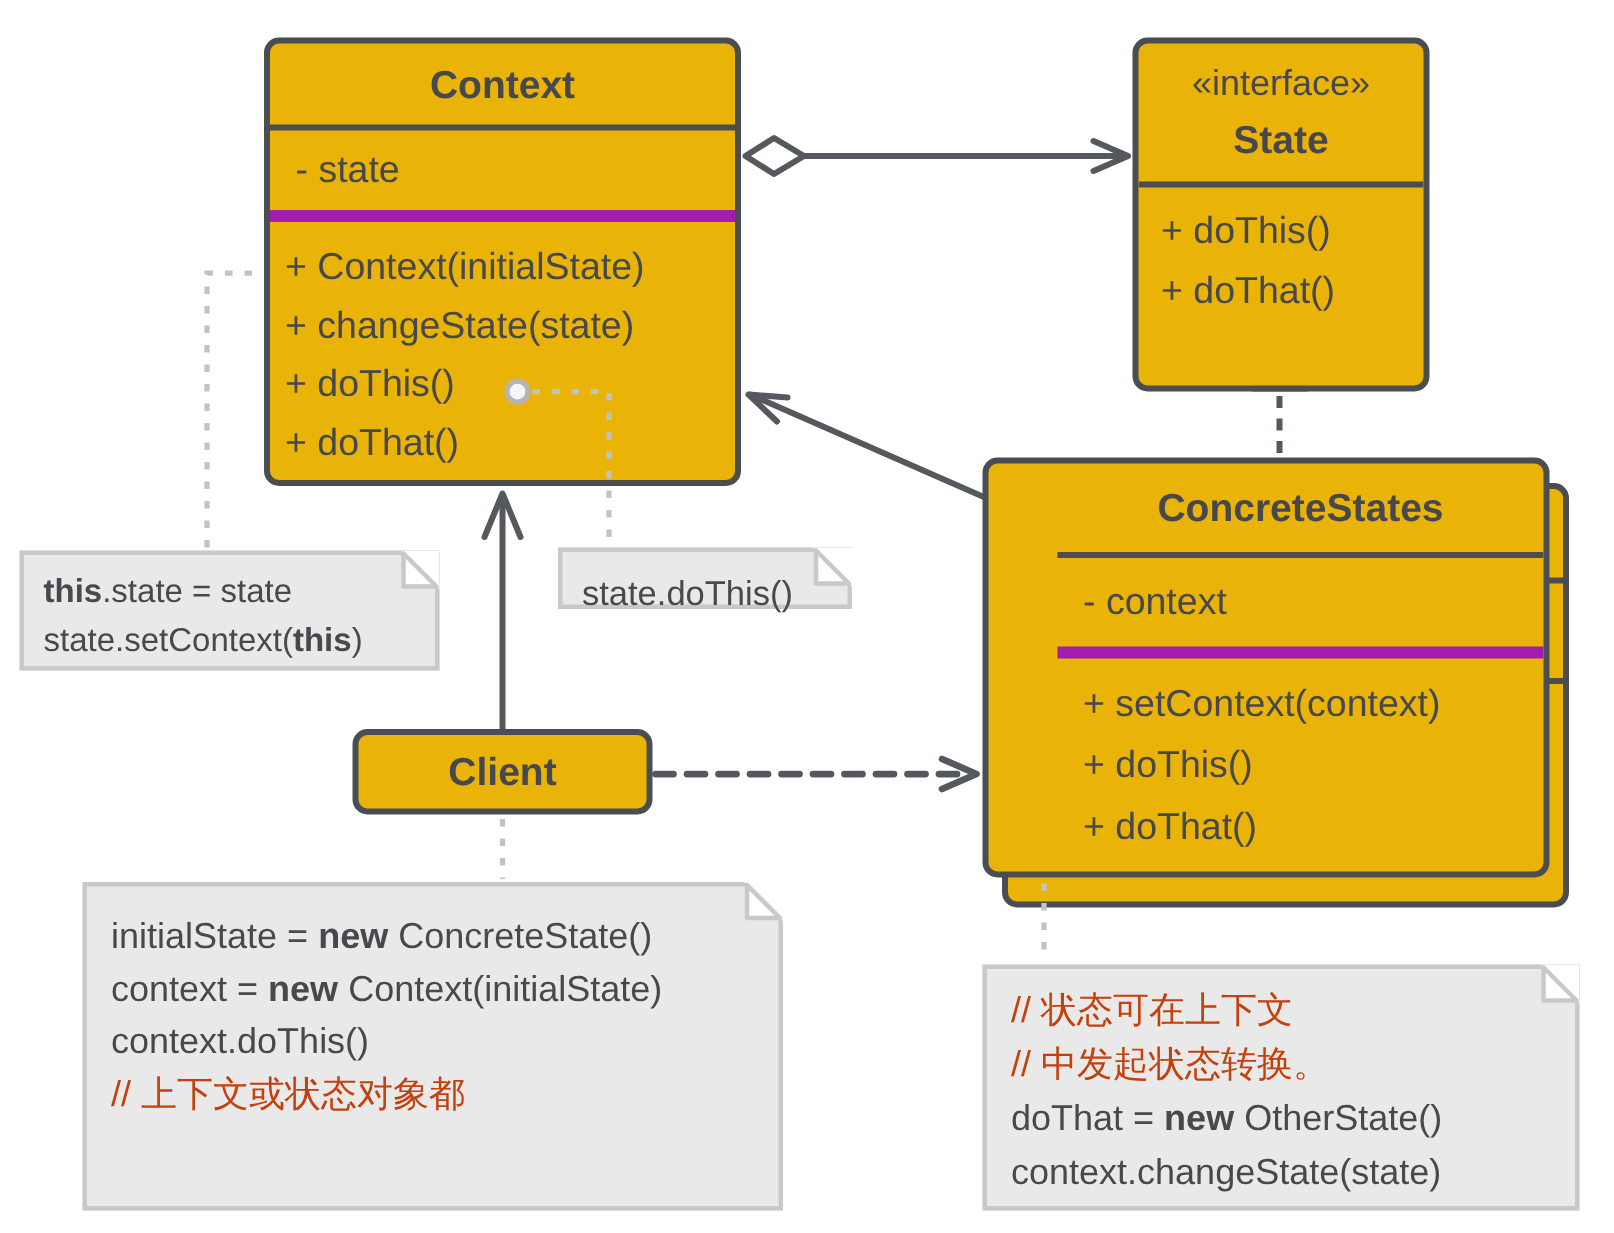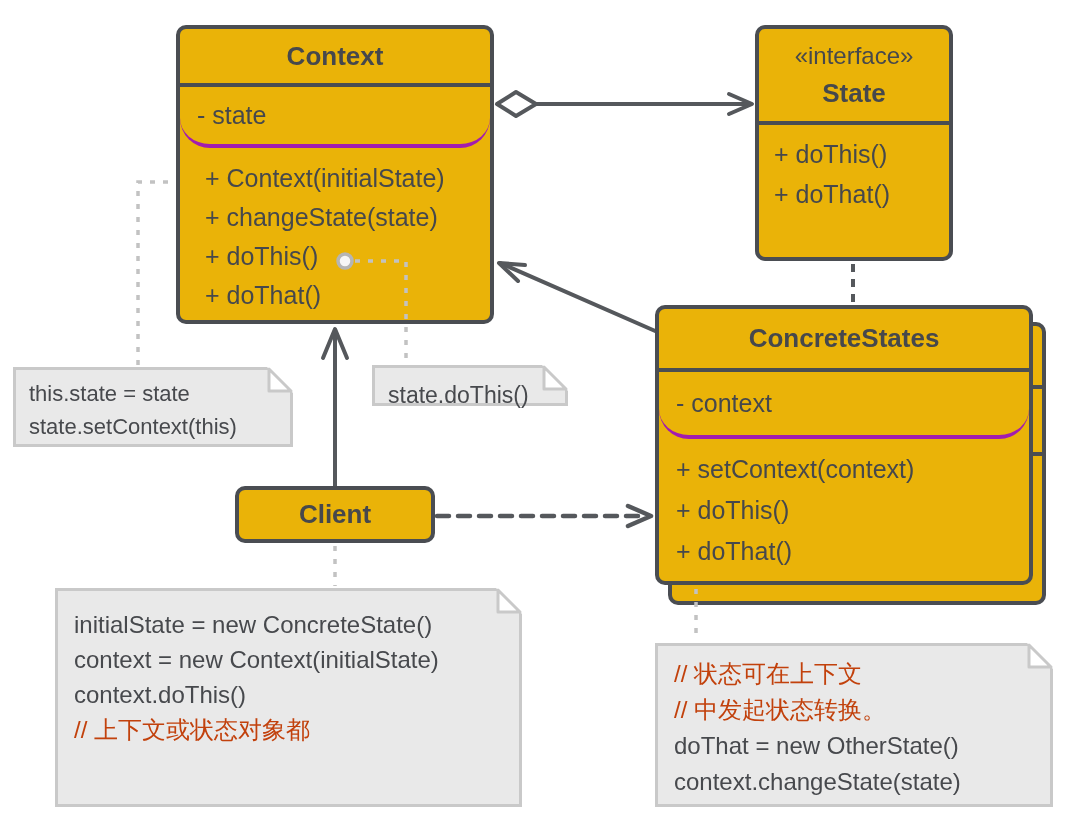--- a/index.html
+++ b/index.html
@@ -15,37 +15,37 @@
   .uml-class{
     position:absolute;background:#eab308;border:4px solid #4a4d52;
     border-radius:10px;box-sizing:border-box;overflow:hidden;z-index:2;
   }
   #concrete-back{z-index:1;}
   .c-title{
     display:flex;align-items:center;justify-content:center;
     font-weight:bold;font-size:26px;border-bottom:4px solid #4a4d52;
   }
   .c-attrs{
-    display:flex;align-items:center;border-bottom:4px solid #a21caf;
-    padding-left:17px;font-size:25px;box-sizing:border-box;border-radius:30px;
+    display:flex;align-items:center;border-bottom:8px solid #a21caf;
+    padding-left:17px;font-size:25px;box-sizing:border-box;
   }
   .c-methods{font-size:25px;white-space:nowrap;}
 
   #context-box{left:176px;top:25px;width:318px;height:299px;}
   #context-box .c-title{height:54px;}
   #context-box .c-attrs{height:61px;}
-  #context-box .c-methods{padding:11px 0 0 25px;line-height:39px;}
+  #context-box .c-methods{padding:11px 0 0 10px;line-height:39px;}
 
   #state-box{left:755px;top:25px;width:198px;height:236px;}
   #state-box .c-title{height:92px;flex-direction:column;}
   #state-box .stereo{font-weight:normal;font-size:24px;line-height:36px;}
   #state-box .tname{font-size:26px;line-height:38px;}
   #state-box .c-methods{padding:9px 0 0 15px;line-height:40px;}
 
-  #concrete-box{left:655px;top:305px;width:378px;height:280px;}
+  #concrete-box{left:655px;top:305px;width:378px;height:280px;padding-left:46px;}
   #concrete-box .c-title{height:59px;}
   #concrete-box .c-attrs{height:67px;}
   #concrete-box .c-methods{padding:10px 0 0 17px;line-height:41px;}
 
   #concrete-back{left:668px;top:322px;width:378px;height:283px;}
   #concrete-back .b1{height:59px;border-bottom:4px solid #4a4d52;}
   #concrete-back .b2{height:63px;border-bottom:4px solid #4a4d52;}
 
   #client-box{
     left:235px;top:486px;width:200px;height:57px;
@@ -54,21 +54,21 @@
   }
 
   
   .note{
     position:absolute;background:#e9e9e9;border:3px solid #c9c9c9;
     box-sizing:border-box;z-index:2;color:#47494d;white-space:nowrap;
   }
   .fold{position:absolute;top:-3px;right:-3px;}
   .nline{white-space:nowrap;}
   .muted{color:#c2410c;}
-  b{font-weight:normal;text-align:right;}
+  b{font-weight:bold;text-align:right;}
 
   #note-set-state{left:13px;top:367px;width:280px;height:80px;padding:7px 0 0 13px;font-size:22px;line-height:33px;}
   #note-do-this{left:372px;top:365px;width:196px;height:41px;padding:12px 0 0 13px;font-size:23px;line-height:30px;}
   #note-client{left:55px;top:588px;width:467px;height:219px;padding:16px 0 0 16px;font-size:24px;line-height:35px;}
   #note-states{left:655px;top:643px;width:398px;height:164px;padding:10px 0 0 16px;font-size:24px;line-height:36px;}
 </style>
 </head>
 <body>
 
 <div id="stage">

